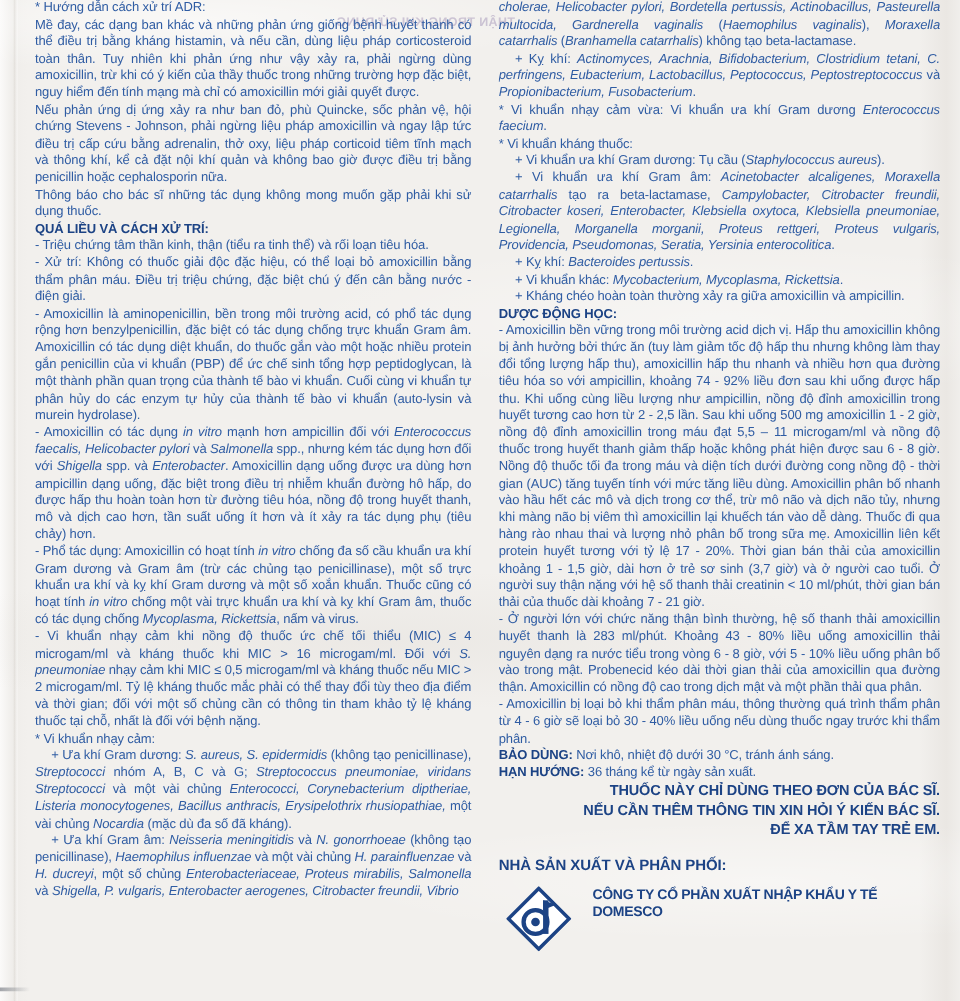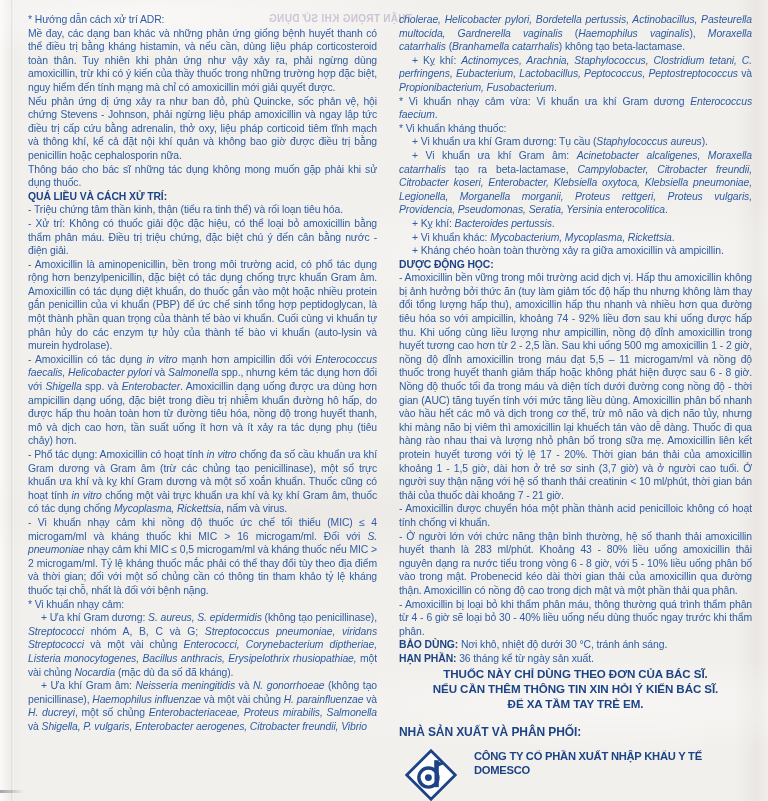--- a/index.html
+++ b/index.html
@@ -33,30 +33,30 @@
   }
   .ghost {
     position:absolute; left:252px; top:13px; width:160px;
     transform:scaleX(-1);
     font-weight:bold; font-size:10px; letter-spacing:.3px;
     color:rgba(125,105,158,.34); filter:blur(.4px);
     white-space:nowrap;
   }
 
   .col {
-    position:absolute; top:13px;
+    position:absolute; top:0;
     font-size:10.4px; line-height:13.6px; letter-spacing:-0.1px;
     text-align:justify; color:#2f5ca3;
   }
   .col.left  { left:28px;  width:349px; }
   .col.right { left:399px; width:353px; height:790px; overflow:hidden; }
 
   .blk { margin:0; }
   .blk.pi { text-indent:13px; }
-  .blk.hb { font-size:11.6px; line-height:15.2px; font-weight:bold; color:#1c4385; text-align:center; }
+  .blk.hb { font-size:11.6px; line-height:15.2px; font-weight:bold; color:#1c4385; text-align:right; }
   .bd { font-weight:bold; color:#1c4385; }
   .it { font-style:italic; }
 
   .mfr-heading {
     margin-top:15px; margin-bottom:9px;
     font-weight:bold; color:#1c4385; font-size:12px; text-align:left;
   }
   .mfr-row { display:flex; gap:11px; align-items:flex-start; }
   .logo-box { flex:0 0 64px; width:64px; text-align:center; }
   .logo-box svg { display:block; margin:0 auto; }
@@ -84,35 +84,34 @@
       <p class="blk p">- Phổ tác dụng: Amoxicillin có hoạt tính <span class="it">in vitro</span> chống đa số cầu khuẩn ưa khí Gram dương và Gram âm (trừ các chủng tạo penicillinase), một số trực khuẩn ưa khí và kỵ khí Gram dương và một số xoắn khuẩn. Thuốc cũng có hoạt tính <span class="it">in vitro</span> chống một vài trực khuẩn ưa khí và kỵ khí Gram âm, thuốc có tác dụng chống <span class="it">Mycoplasma, Rickettsia</span>, nấm và virus.</p>
       <p class="blk p">- Vi khuẩn nhạy cảm khi nồng độ thuốc ức chế tối thiểu (MIC) ≤ 4 microgam/ml và kháng thuốc khi MIC &gt; 16 microgam/ml. Đối với <span class="it">S. pneumoniae</span> nhạy cảm khi MIC ≤ 0,5 microgam/ml và kháng thuốc nếu MIC &gt; 2 microgam/ml. Tỷ lệ kháng thuốc mắc phải có thể thay đổi tùy theo địa điểm và thời gian; đối với một số chủng cần có thông tin tham khảo tỷ lệ kháng thuốc tại chỗ, nhất là đối với bệnh nặng.</p>
       <p class="blk p">* Vi khuẩn nhạy cảm:</p>
       <p class="blk pi">+ Ưa khí Gram dương: <span class="it">S. aureus, S. epidermidis</span> (không tạo penicillinase), <span class="it">Streptococci</span> nhóm A, B, C và G; <span class="it">Streptococcus pneumoniae, viridans Streptococci</span> và một vài chủng <span class="it">Enterococci, Corynebacterium diptheriae, Listeria monocytogenes, Bacillus anthracis, Erysipelothrix rhusiopathiae,</span> một vài chủng <span class="it">Nocardia</span> (mặc dù đa số đã kháng).</p>
       <p class="blk pi">+ Ưa khí Gram âm: <span class="it">Neisseria meningitidis</span> và <span class="it">N. gonorrhoeae</span> (không tạo penicillinase), <span class="it">Haemophilus influenzae</span> và một vài chủng <span class="it">H. parainfluenzae</span> và <span class="it">H. ducreyi</span>, một số chủng <span class="it">Enterobacteriaceae, Proteus mirabilis, Salmonella</span> và <span class="it">Shigella, P. vulgaris, Enterobacter aerogenes, Citrobacter freundii, Vibrio</span></p>
     </div>
 
   <div class="col right">
     <div>
         <p class="blk p"><span class="it">cholerae, Helicobacter pylori, Bordetella pertussis, Actinobacillus, Pasteurella multocida, Gardnerella vaginalis</span> (<span class="it">Haemophilus vaginalis</span>), <span class="it">Moraxella catarrhalis</span> (<span class="it">Branhamella catarrhalis</span>) không tạo beta-lactamase.</p>
-        <p class="blk pi">+ Kỵ khí: <span class="it">Actinomyces, Arachnia, Staphylococcus, Clostridium tetani, C. perfringens, Eubacterium, Lactobacillus, Peptococcus, Peptostreptococcus</span> và <span class="it">Propionibacterium, Fusobacterium</span>.</p>
+        <p class="blk pi">+ Kỵ khí: <span class="it">Actinomyces, Arachnia, Bifidobacterium, Clostridium tetani, C. perfringens, Eubacterium, Lactobacillus, Peptococcus, Peptostreptococcus</span> và <span class="it">Propionibacterium, Fusobacterium</span>.</p>
         <p class="blk p">* Vi khuẩn nhạy cảm vừa: Vi khuẩn ưa khí Gram dương <span class="it">Enterococcus faecium</span>.</p>
         <p class="blk p">* Vi khuẩn kháng thuốc:</p>
         <p class="blk pi">+ Vi khuẩn ưa khí Gram dương: Tụ cầu (<span class="it">Staphylococcus aureus</span>).</p>
         <p class="blk pi">+ Vi khuẩn ưa khí Gram âm: <span class="it">Acinetobacter alcaligenes, Moraxella catarrhalis</span> tạo ra beta-lactamase, <span class="it">Campylobacter, Citrobacter freundii, Citrobacter koseri, Enterobacter, Klebsiella oxytoca, Klebsiella pneumoniae, Legionella, Morganella morganii, Proteus rettgeri, Proteus vulgaris, Providencia, Pseudomonas, Seratia, Yersinia enterocolitica</span>.</p>
         <p class="blk pi">+ Kỵ khí: <span class="it">Bacteroides pertussis</span>.</p>
         <p class="blk pi">+ Vi khuẩn khác: <span class="it">Mycobacterium, Mycoplasma, Rickettsia</span>.</p>
         <p class="blk pi">+ Kháng chéo hoàn toàn thường xảy ra giữa amoxicillin và ampicillin.</p>
         <p class="blk p"><span class="bd">DƯỢC ĐỘNG HỌC:</span></p>
         <p class="blk p">- Amoxicillin bền vững trong môi trường acid dịch vị. Hấp thu amoxicillin không bị ảnh hưởng bởi thức ăn (tuy làm giảm tốc độ hấp thu nhưng không làm thay đổi tổng lượng hấp thu), amoxicillin hấp thu nhanh và nhiều hơn qua đường tiêu hóa so với ampicillin, khoảng 74 - 92% liều đơn sau khi uống được hấp thu. Khi uống cùng liều lượng như ampicillin, nồng độ đỉnh amoxicillin trong huyết tương cao hơn từ 2 - 2,5 lần. Sau khi uống 500 mg amoxicillin 1 - 2 giờ, nồng độ đỉnh amoxicillin trong máu đạt 5,5 – 11 microgam/ml và nồng độ thuốc trong huyết thanh giảm thấp hoặc không phát hiện được sau 6 - 8 giờ. Nồng độ thuốc tối đa trong máu và diện tích dưới đường cong nồng độ - thời gian (AUC) tăng tuyến tính với mức tăng liều dùng. Amoxicillin phân bố nhanh vào hầu hết các mô và dịch trong cơ thể, trừ mô não và dịch não tủy, nhưng khi màng não bị viêm thì amoxicillin lại khuếch tán vào dễ dàng. Thuốc đi qua hàng rào nhau thai và lượng nhỏ phân bố trong sữa mẹ. Amoxicillin liên kết protein huyết tương với tỷ lệ 17 - 20%. Thời gian bán thải của amoxicillin khoảng 1 - 1,5 giờ, dài hơn ở trẻ sơ sinh (3,7 giờ) và ở người cao tuổi. Ở người suy thận nặng với hệ số thanh thải creatinin &lt; 10 ml/phút, thời gian bán thải của thuốc dài khoảng 7 - 21 giờ.</p>
-        <p class="blk p">- Amoxicillin được chuyển hóa một phần thành acid penicilloic không có hoạt tính chống vi khuẩn.</p>
         <p class="blk p">- Ở người lớn với chức năng thận bình thường, hệ số thanh thải amoxicillin huyết thanh là 283 ml/phút. Khoảng 43 - 80% liều uống amoxicillin thải nguyên dạng ra nước tiểu trong vòng 6 - 8 giờ, với 5 - 10% liều uống phân bố vào trong mật. Probenecid kéo dài thời gian thải của amoxicillin qua đường thận. Amoxicillin có nồng độ cao trong dịch mật và một phần thải qua phân.</p>
         <p class="blk p">- Amoxicillin bị loại bỏ khi thẩm phân máu, thông thường quá trình thẩm phân từ 4 - 6 giờ sẽ loại bỏ 30 - 40% liều uống nếu dùng thuốc ngay trước khi thẩm phân.</p>
         <p class="blk p"><span class="bd">BẢO DÙNG:</span> Nơi khô, nhiệt độ dưới 30 °C, tránh ánh sáng.</p>
-        <p class="blk p"><span class="bd">HẠN PHẦN:</span> 36 tháng kể từ ngày sản xuất.</p>
+        <p class="blk p"><span class="bd">HẠN HƯỚNG:</span> 36 tháng kể từ ngày sản xuất.</p>
         <p class="blk hb">THUỐC NÀY CHỈ DÙNG THEO ĐƠN CỦA BÁC SĨ.</p>
         <p class="blk hb">NẾU CẦN THÊM THÔNG TIN XIN HỎI Ý KIẾN BÁC SĨ.</p>
         <p class="blk hb">ĐỂ XA TẦM TAY TRẺ EM.</p>
       </div>
 
     <div class="mfr-heading">NHÀ SẢN XUẤT VÀ PHÂN PHỐI:</div>
 
     <div class="mfr-row">
       <div class="logo-box">
         <svg width="52" height="52" viewBox="0 0 60 60">

